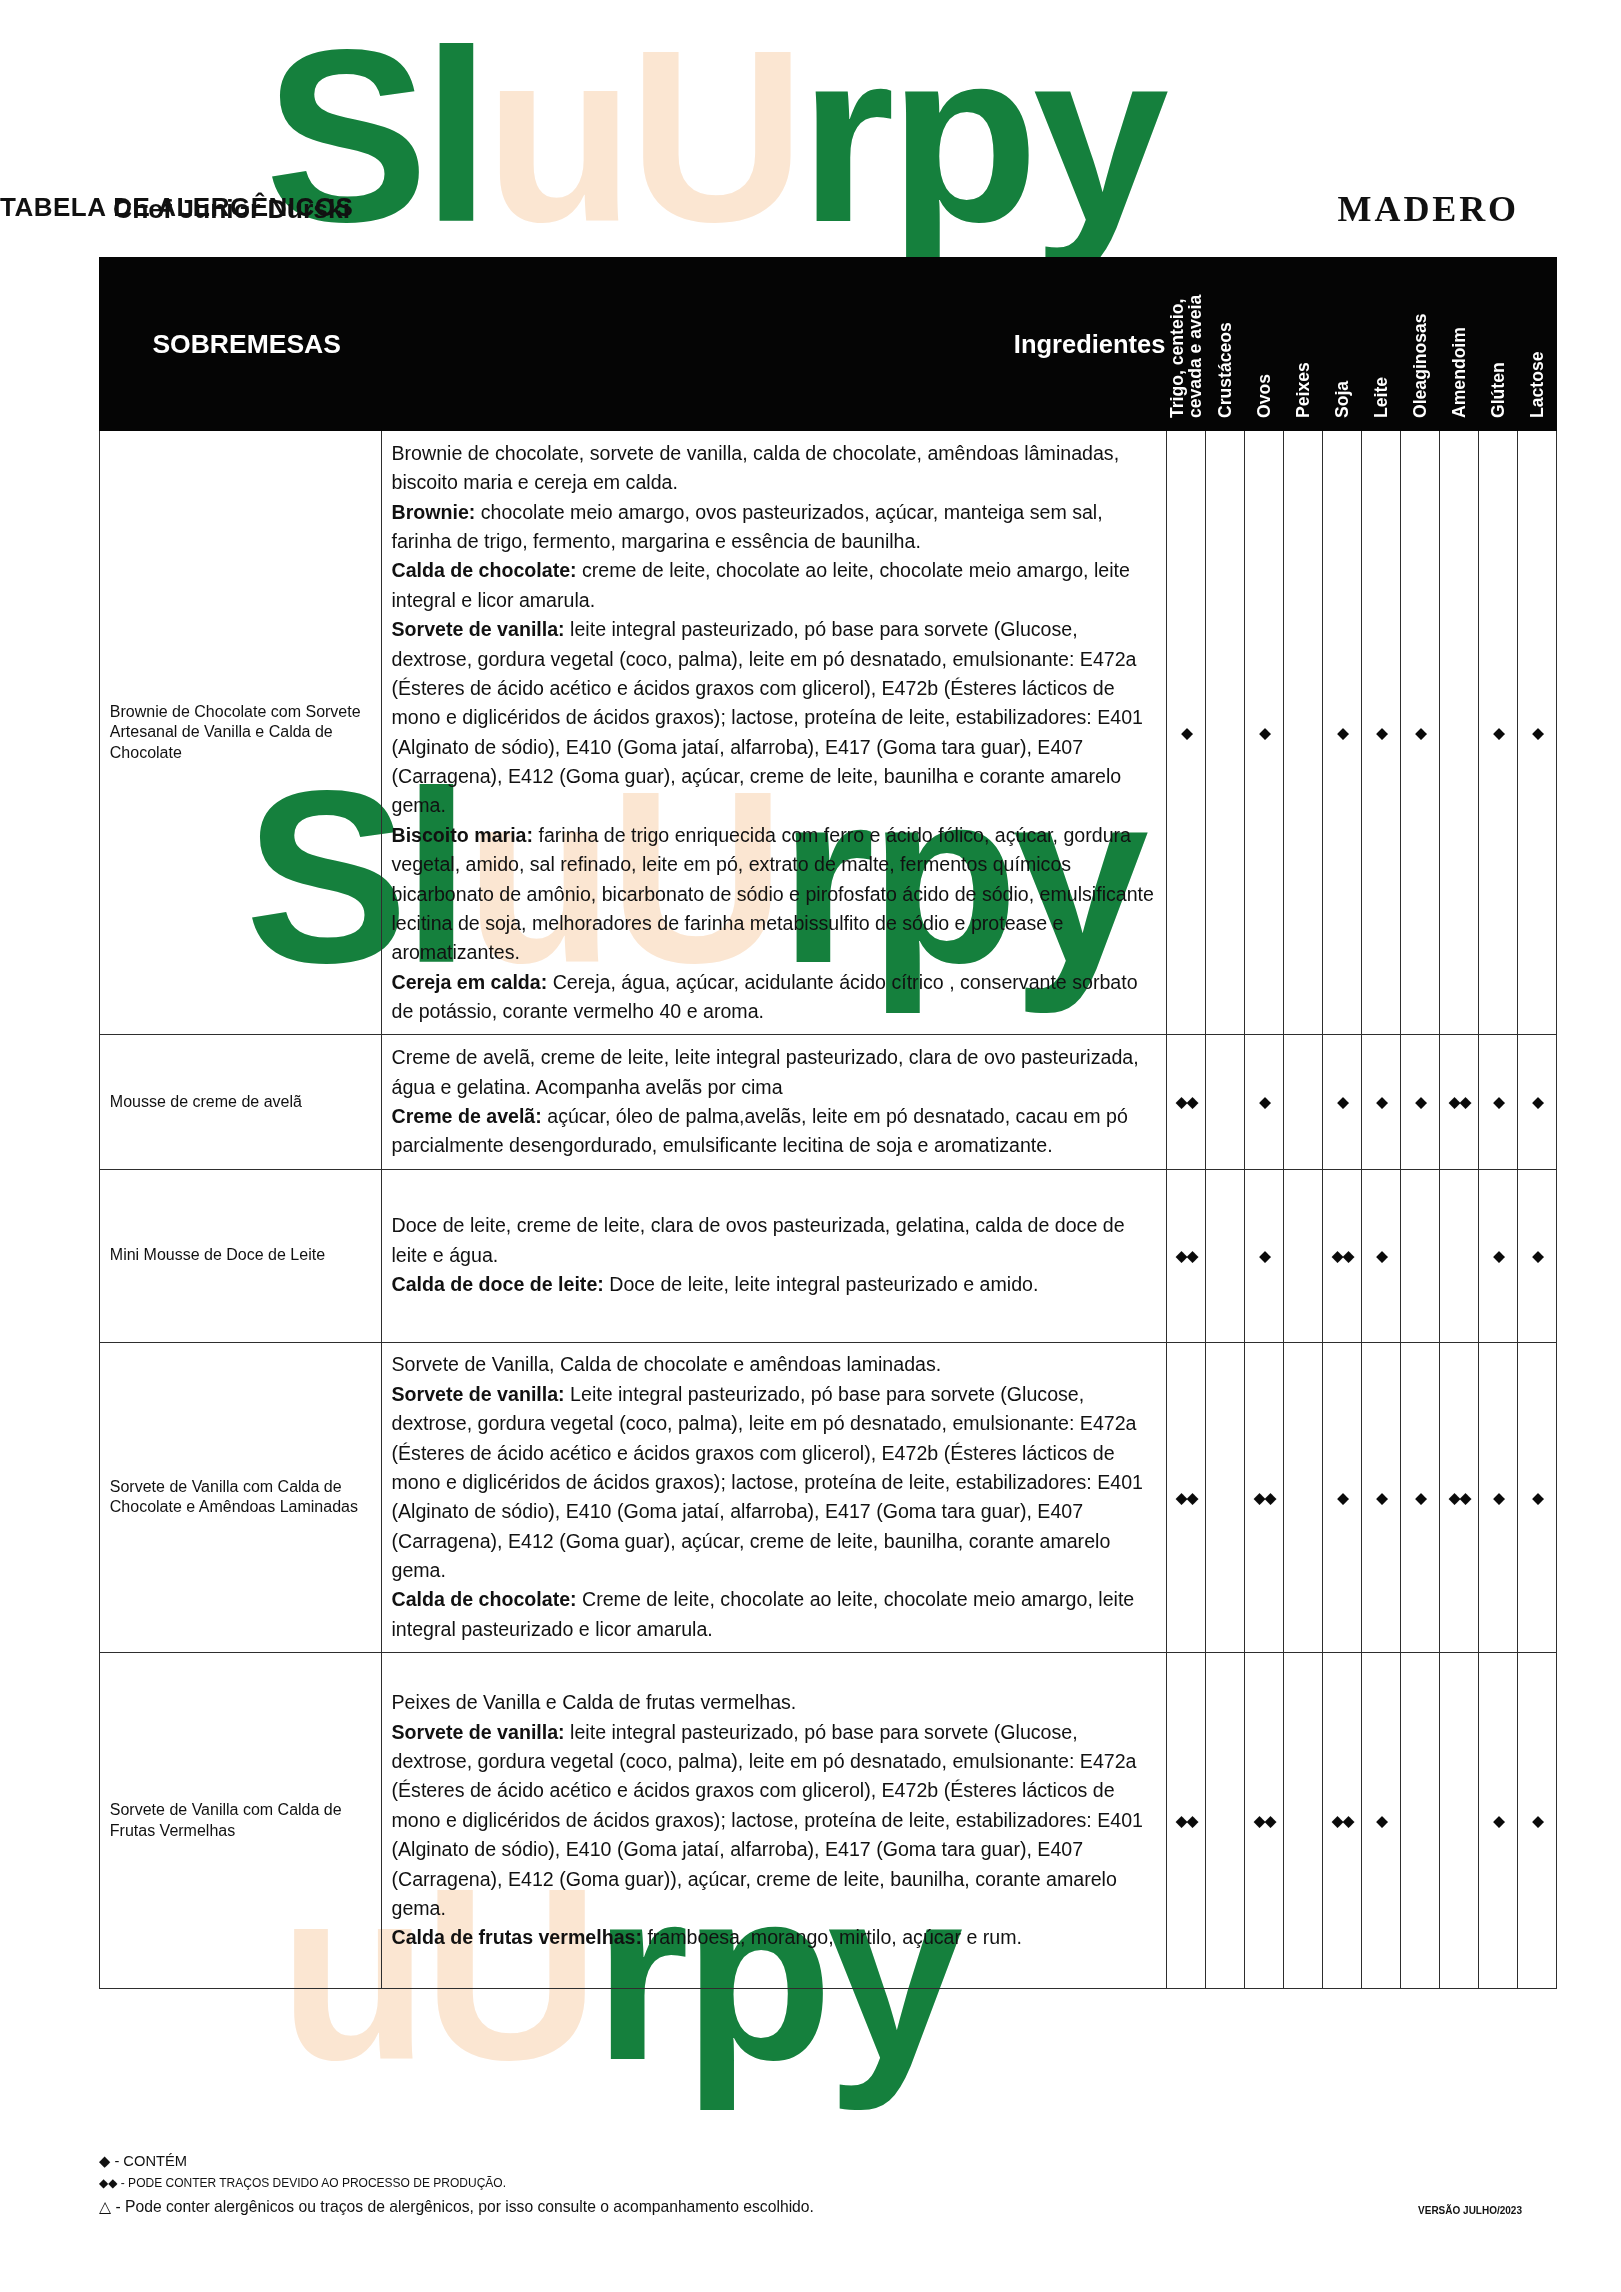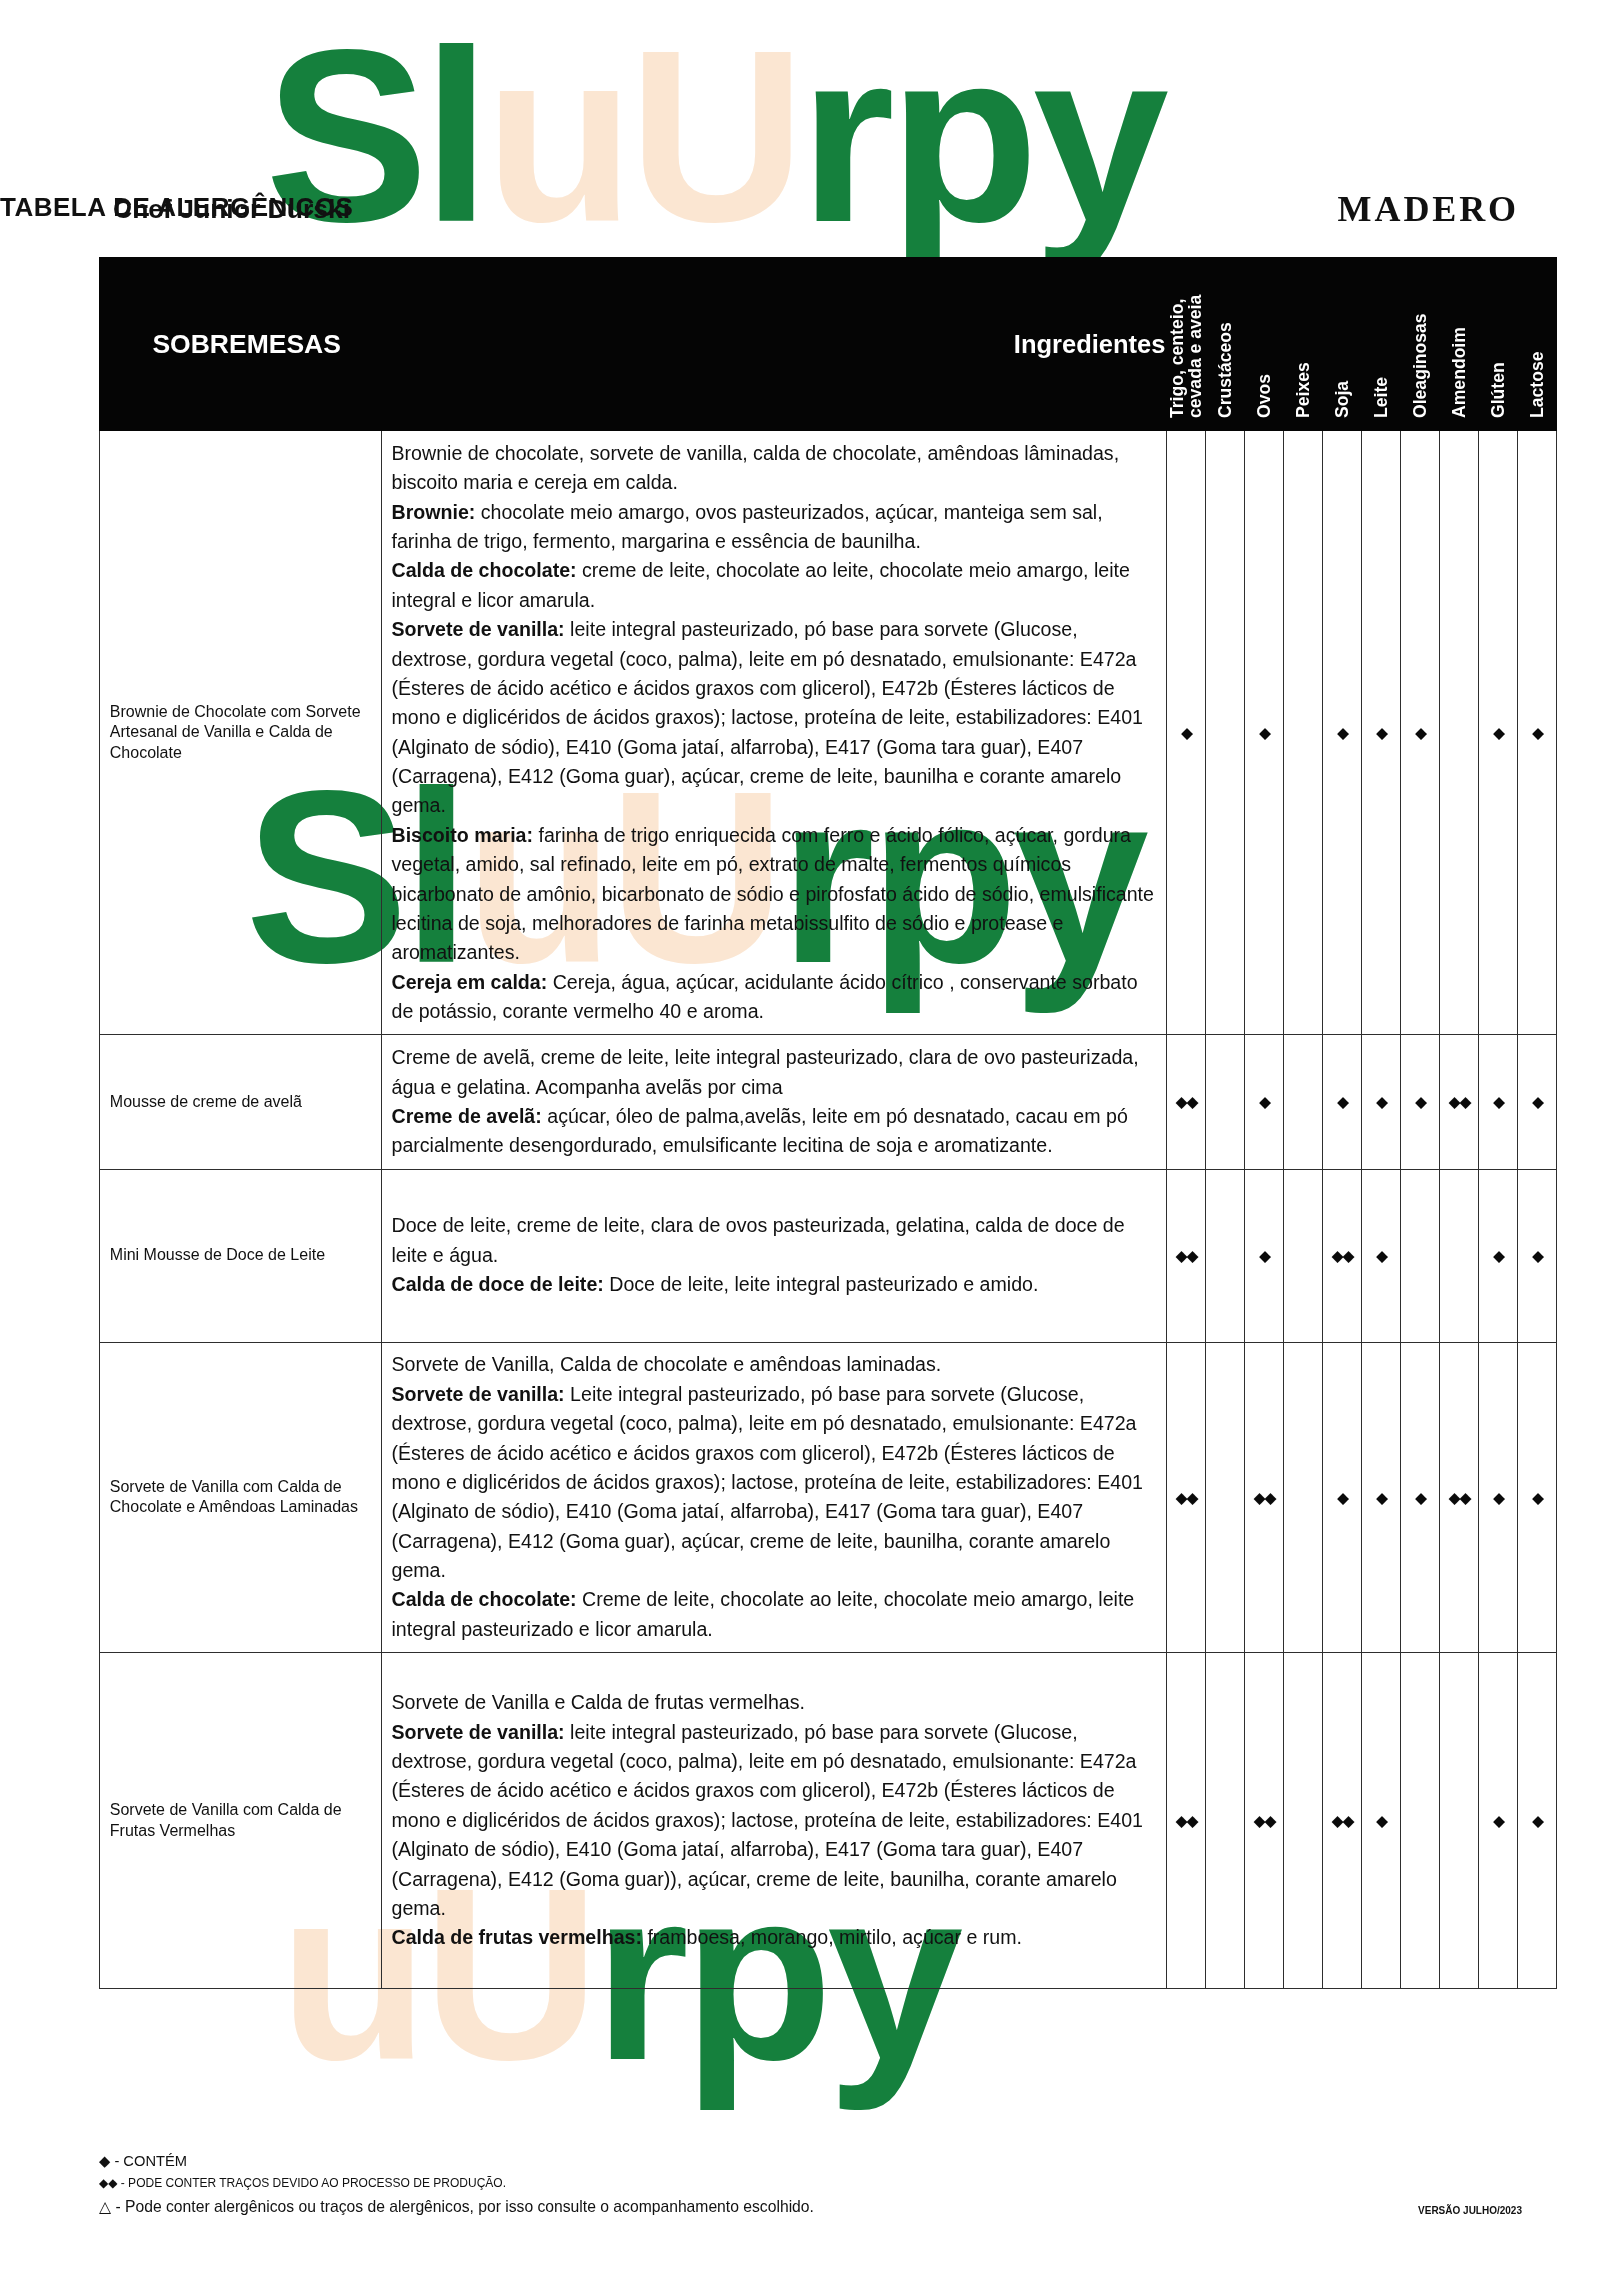--- a/index.html
+++ b/index.html
@@ -199,21 +199,21 @@
             <td class="al-cell">◆</td>
             <td class="al-cell">◆</td>
             <td class="al-cell">◆</td>
             <td class="al-cell">◆◆</td>
             <td class="al-cell">◆</td>
             <td class="al-cell">◆</td>
           </tr>
           <tr>
     <td class="name-cell">Sorvete de Vanilla com Calda de Frutas Vermelhas</td>
     <td class="ing-cell">
-              <div class="para">Sorvete de Vanilla e  Calda de frutas vermelhas.</div>
+              <div class="para">Peixes de Vanilla e  Calda de frutas vermelhas.</div>
               <div class="para"><b>Sorvete de vanilla:</b> leite integral pasteurizado, pó base para sorvete (Glucose, dextrose, gordura vegetal (coco, palma), leite em pó desnatado, emulsionante: E472a (Ésteres de ácido acético e ácidos graxos com glicerol), E472b (Ésteres lácticos de mono e diglicéridos de ácidos graxos); lactose, proteína de leite, estabilizadores: E401 (Alginato de sódio), E410 (Goma jataí, alfarroba), E417 (Goma tara guar), E407 (Carragena), E412 (Goma guar)), açúcar, creme de leite, baunilha, corante amarelo gema.</div>
               <div class="para"><b>Calda de frutas vermelhas:</b>  framboesa, morango, mirtilo, açúcar e rum.</div>
             </td>
   <td class="al-cell">◆◆</td>
             <td class="al-cell"></td>
             <td class="al-cell">◆◆</td>
             <td class="al-cell"></td>
             <td class="al-cell">◆◆</td>
             <td class="al-cell">◆</td>
             <td class="al-cell"></td>

